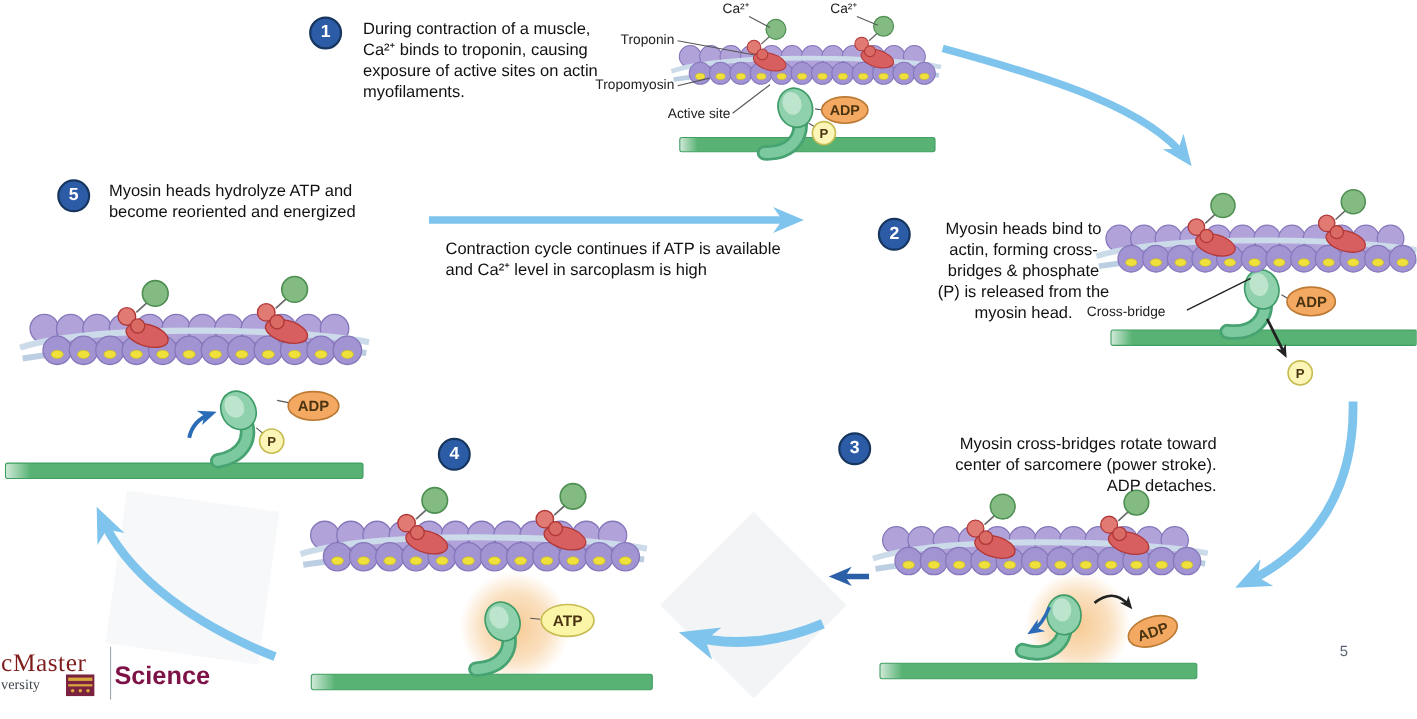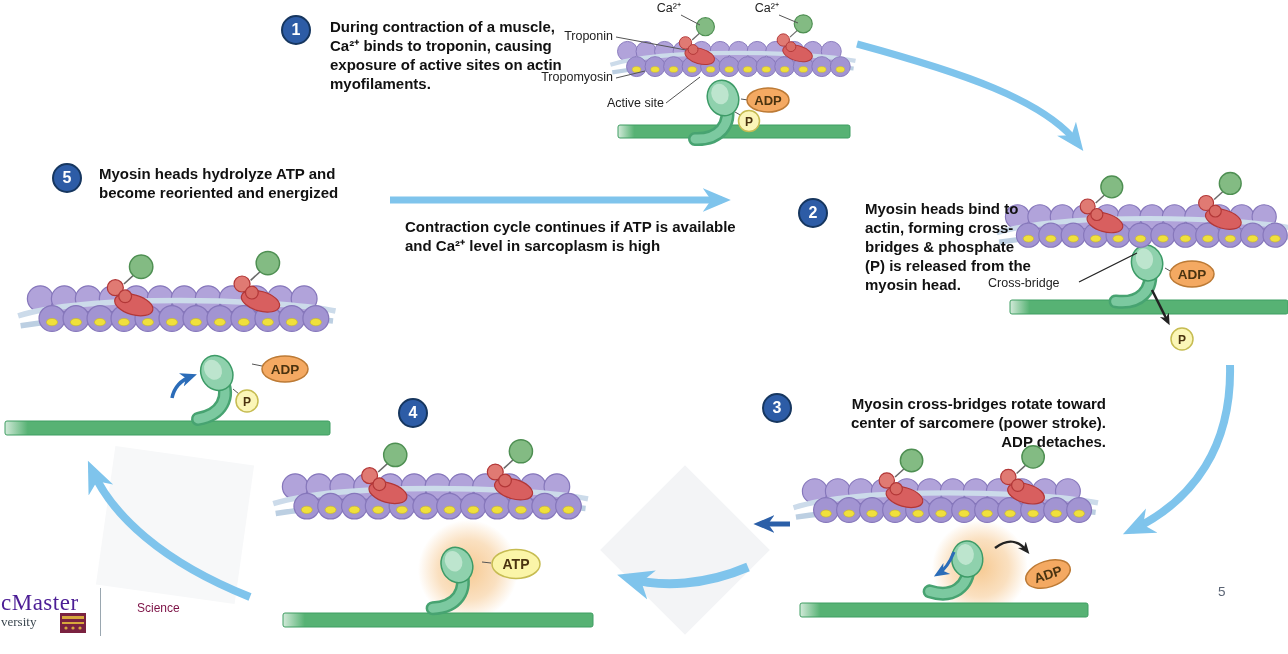--- a/index.html
+++ b/index.html
@@ -3,31 +3,31 @@
 <meta charset="utf-8">
 <style>
   html,body{margin:0;padding:0;background:#ffffff;}
   .stage{position:relative;width:1288px;height:654px;background:#ffffff;overflow:hidden;
          font-family:"Liberation Sans",sans-serif;}
   .art{position:absolute;left:0;top:0;}
   .badge{position:absolute;width:30px;height:30px;border-radius:50%;
          background:#2d5ca6;border:2.5px solid #16365f;color:#fff;
          display:flex;align-items:center;justify-content:center;
          font-size:16px;font-weight:bold;box-sizing:border-box;}
-  .txt{position:absolute;white-space:pre-line;font-size:15px;line-height:1.27;color:#111;font-weight:bold;}
+  .txt{position:absolute;white-space:pre-line;font-size:15px;line-height:1.27;color:#111;}
   .svg-label{font-family:"Liberation Sans",sans-serif;font-size:12.5px;fill:#222;}
   .tag-text{font-family:"Liberation Sans",sans-serif;font-weight:bold;fill:#4a3310;}
   .footer{position:absolute;left:0;top:588px;width:300px;}
   .logo-top{position:absolute;left:1px;top:2px;font-family:"Liberation Serif",serif;
-            font-size:23px;color:#4c1d95;letter-spacing:.5px;}
+            font-size:23px;color:#7f1d1d;letter-spacing:.5px;}
   .logo-bottom{position:absolute;left:1px;top:26px;font-family:"Liberation Serif",serif;
             font-size:13px;color:#3c4750;}
   .crest{position:absolute;left:60px;top:25px;}
   .divider{position:absolute;left:100px;top:0px;width:1px;height:48px;background:#9aa7b0;}
-  .division{position:absolute;left:137px;top:13px;font-size:12px;font-weight:normal;color:#7d1246;}
+  .division{position:absolute;left:104px;top:13px;font-size:23px;font-weight:bold;color:#7d1246;}
   .pagenum{position:absolute;left:1218px;top:584px;font-size:13.5px;color:#5a6474;}
 </style>
 </head>
 <body>
 
 <div class="stage">
 
 <svg class="art" width="1288" height="654" viewBox="0 0 1288 654">
   <defs>
     <linearGradient id="barGrad" x1="0" y1="0" x2="1" y2="0">
@@ -204,21 +204,21 @@
   </g>
 </svg>
 
 <div class="badge" style="left:281px;top:15px;">1</div>
 <div class="txt" style="left:330px;top:17px;width:260px;">During contraction of a muscle,
 Ca²⁺ binds to troponin, causing
 exposure of active sites on actin
 myofilaments.</div>
 
 <div class="badge" style="left:798px;top:198px;">2</div>
-<div class="txt" style="left:865px;top:199px;width:175px;">Myosin heads bind to
+<div class="txt" style="left:843px;top:199px;width:175px;text-align:center;">Myosin heads bind to
 actin, forming cross-
 bridges &amp; phosphate
 (P) is released from the
 myosin head.</div>
 
 <div class="badge" style="left:762px;top:393px;">3</div>
 <div class="txt" style="left:806px;top:394px;width:300px;text-align:right;">Myosin cross-bridges rotate toward
 center of sarcomere (power stroke).
 ADP detaches.</div>
 

